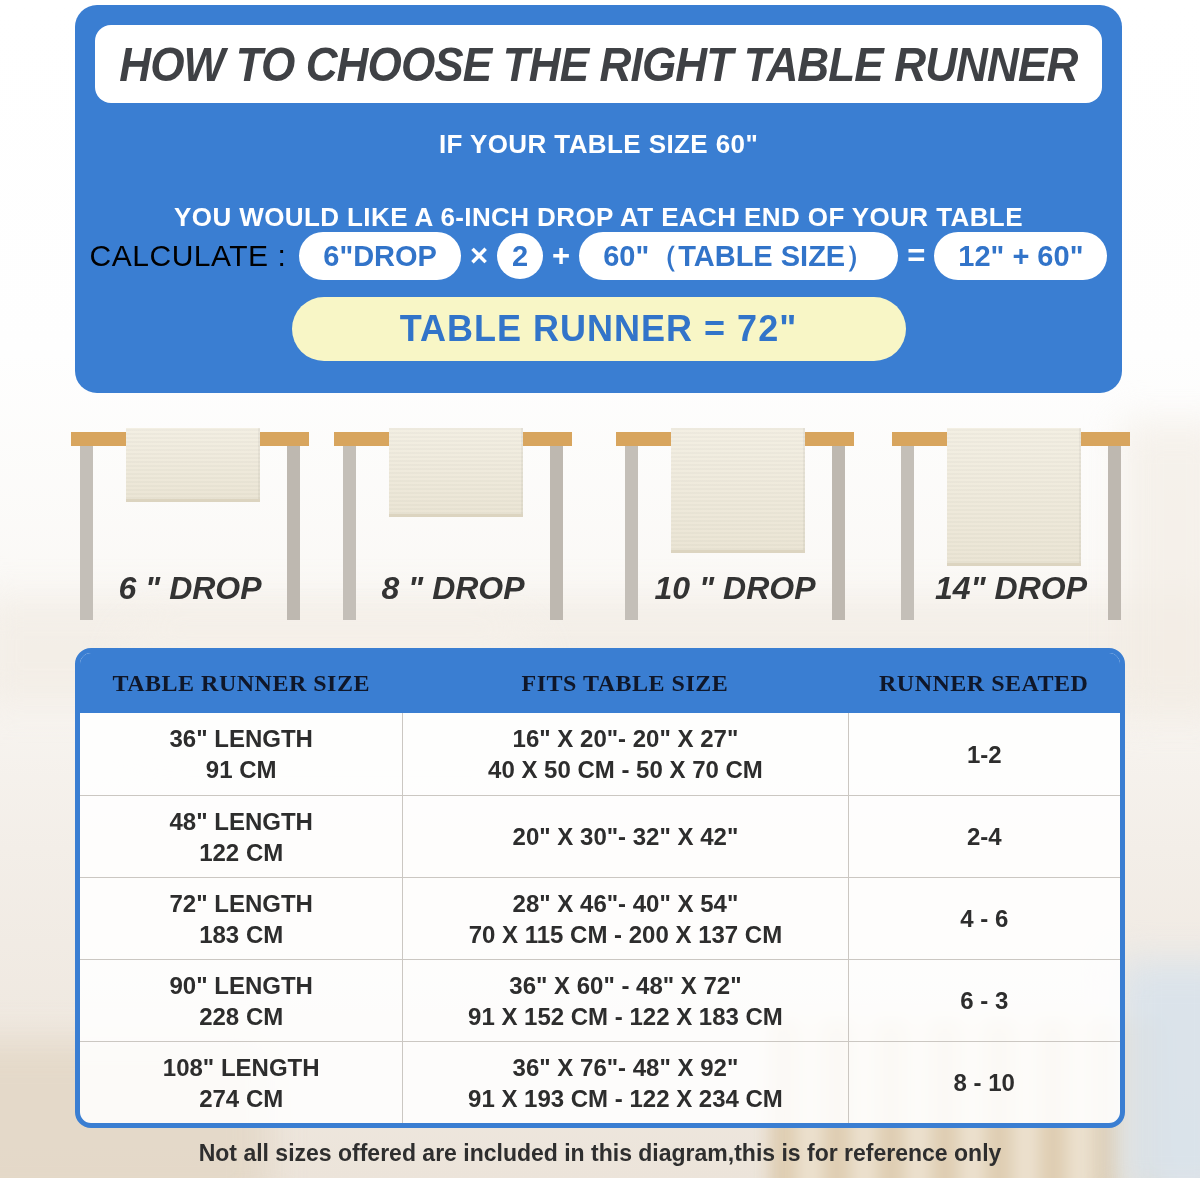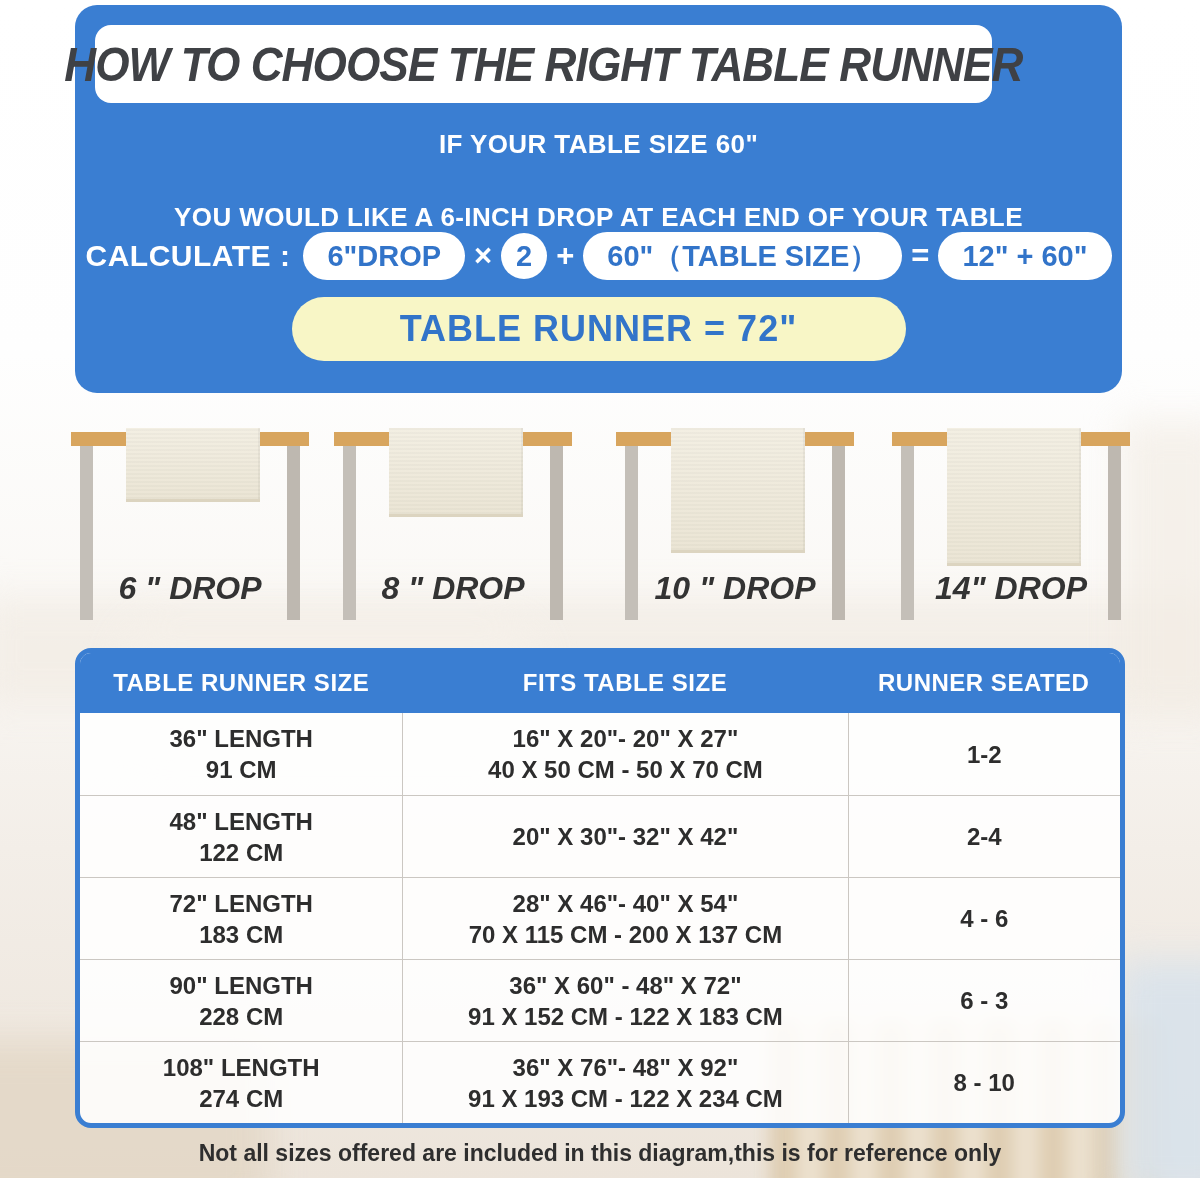--- a/index.html
+++ b/index.html
@@ -20,31 +20,31 @@
   .blob-chairback{left:120px;top:620px;width:420px;height:120px;background:#f6f1ea;border-radius:40px;opacity:.8;}
   .blob-left-tan{left:-50px;top:1040px;width:320px;height:170px;background:#e3d7c6;opacity:.85;}
   .blob-spindles{left:770px;top:1020px;width:390px;height:180px;filter:blur(9px);opacity:.9;
     background:repeating-linear-gradient(90deg,#dcc9ab 0 26px,#ede2cf 26px 54px);}
   .blob-right-blue{left:1118px;top:960px;width:120px;height:240px;background:#d9e3ec;opacity:.9;}
   .blob-right-mid{left:1120px;top:420px;width:110px;height:300px;background:#f3ede5;opacity:.7;}
 
   
   .panel-top{position:absolute;left:75px;top:5px;width:1047px;height:388px;z-index:3;
     background:var(--blue,#3a7ed2);border-radius:22px;}
-  .title-band{position:absolute;left:20px;top:20px;width:897px;height:78px;background:#ffffff;
+  .title-band{position:absolute;left:20px;top:20px;width:1007px;height:78px;background:#ffffff;
     border-radius:16px;display:flex;align-items:center;justify-content:center;}
   .title-band h1{font-size:49px;font-weight:700;font-style:italic;color:var(--title-ink,#3f4145);
     letter-spacing:-1px;transform:scaleX(0.9);white-space:nowrap;}
   .subtitle{position:absolute;width:100%;text-align:center;color:#ffffff;font-weight:700;
     font-size:26px;letter-spacing:.4px;}
   .subtitle.line1{top:124px;}
   .subtitle.line2{top:161px;margin-top:36px;}
   .calc-row{position:absolute;top:225px;width:100%;height:52px;display:flex;align-items:center;
     justify-content:center;gap:9px;}
-  .calc-label{color:#ffffff;font-size:30px;font-weight:700;letter-spacing:.5px;margin-right:4px;}
+  .calc-label{color:#000000;font-size:30px;font-weight:400;letter-spacing:.5px;margin-right:4px;}
   .calc-pill{background:#ffffff;color:var(--blue-text,#3274c9);font-size:29px;font-weight:700;
     border-radius:25px;padding:7px 24px;white-space:nowrap;line-height:1;display:flex;align-items:center;height:48px;}
   .calc-op{color:#ffffff;font-size:31px;font-weight:700;}
   .calc-circle{background:#ffffff;color:var(--blue-text,#3274c9);width:46px;height:46px;border-radius:50%;
     display:flex;align-items:center;justify-content:center;font-size:29px;font-weight:700;}
   .result-pill{position:absolute;top:292px;left:50%;transform:translateX(-50%);width:614px;height:64px;
     background:var(--yellow,#f8f6c6);border-radius:32px;display:flex;align-items:center;justify-content:center;
     color:var(--blue-text,#3274c9);font-size:36px;font-weight:700;letter-spacing:1px;white-space:nowrap;}
 
   
@@ -59,22 +59,22 @@
       linear-gradient(180deg,#f3efe3,#ebe5d5);
     border-bottom:3px solid var(--runner-edge,#dcd4c0);box-shadow:inset -2px 0 0 rgba(0,0,0,.04);}
   .drop-label{position:absolute;left:0;top:142px;width:100%;text-align:center;font-size:32px;
     font-weight:700;font-style:italic;color:#333333;white-space:nowrap;}
 
   
   .chart{position:absolute;left:75px;top:648px;width:1050px;height:480px;z-index:2;
     border:5px solid var(--blue,#3a7ed2);border-radius:16px;overflow:hidden;
     background:rgba(255,255,255,.87);}
   .chart-head{display:grid;grid-template-columns:31% 42.8% 26.2%;height:60px;background:var(--blue,#3a7ed2);}
-  .chart-head .hcell{display:flex;align-items:center;justify-content:center;color:#ffffff;
-    font-size:24px;font-weight:700;letter-spacing:.5px;}
+  .chart-head .hcell{display:flex;align-items:center;justify-content:center;color:#0f172a;
+    font-size:24px;font-weight:700;letter-spacing:.5px;font-family:Liberation Serif, serif;}
   .chart-body{display:grid;grid-template-rows:repeat(5,1fr);height:410px;}
   .row{display:grid;grid-template-columns:31% 42.8% 26.2%;}
   .row + .row{border-top:1px solid var(--grid-line,#cbc7c2);}
   .cell{display:flex;flex-direction:column;align-items:center;justify-content:center;
     color:var(--ink,#2d2d2d);font-size:24px;font-weight:700;line-height:31px;text-align:center;}
   .cell.mid,.cell.last{border-left:1px solid var(--grid-line,#cbc7c2);}
 
   .footnote{position:absolute;left:0;top:1140px;width:100%;text-align:center;z-index:2;
     font-size:23px;font-weight:700;color:#2e2e2e;}
 </style>

